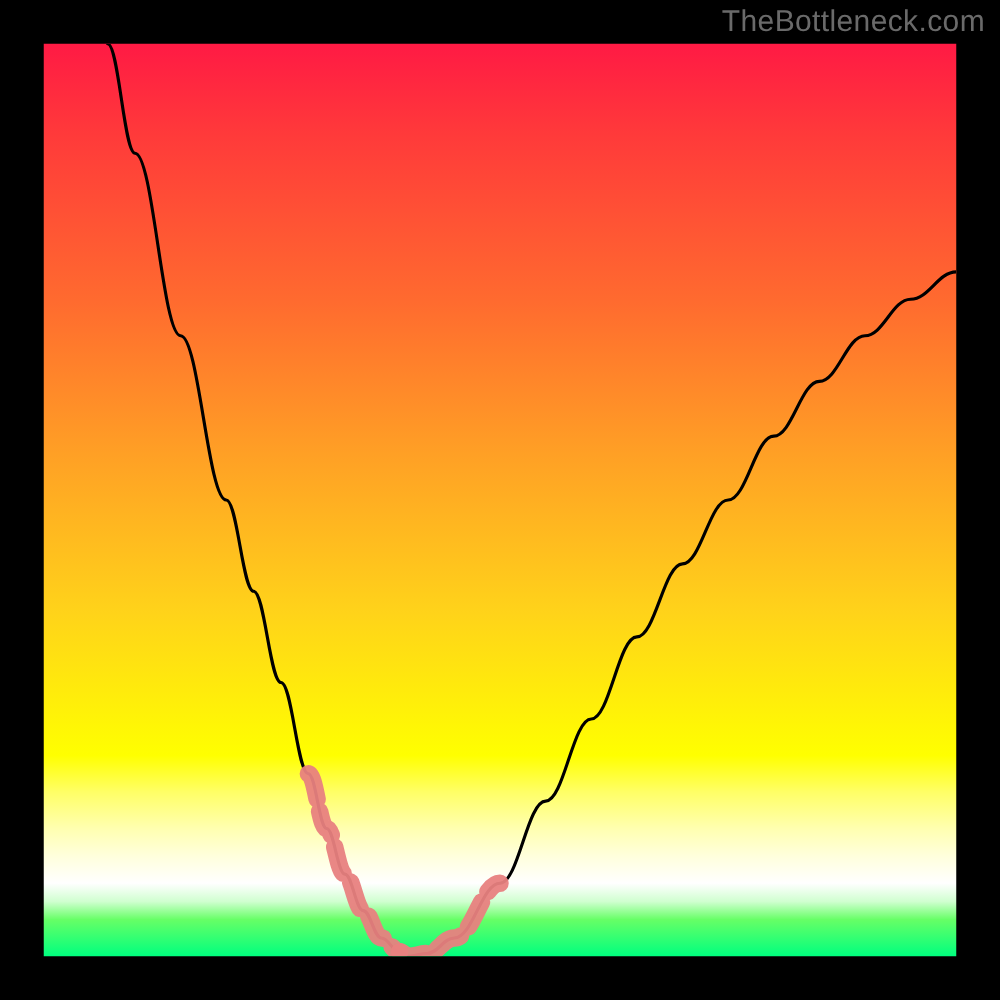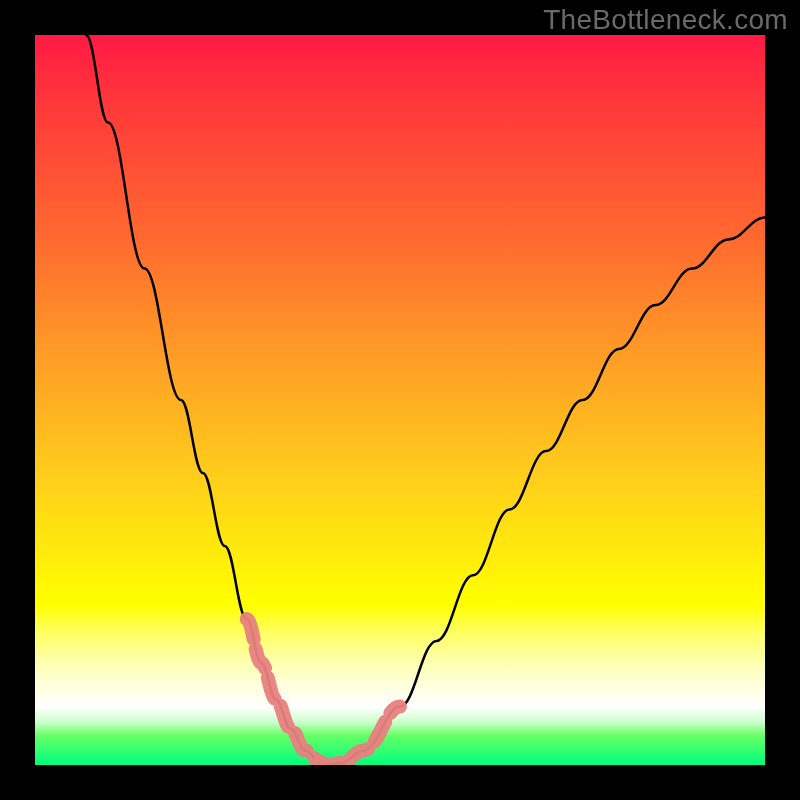--- a/index.html
+++ b/index.html
@@ -39,21 +39,21 @@
       #d0ffd0 94%,
       #66ff66 96%,
       #00ff7f 100%);
   }
   .watermark {
     position: absolute;
     top: 4px;
     right: 12px;
     color: #6a6a6a;
     font-family: Arial, Helvetica, sans-serif;
-    font-size: 28px;
+    font-size: 24px;
     letter-spacing: 0.3px;
   }
   svg.curve {
     position: absolute;
     left: 0;
     top: 0;
   }
 </style>
 </head>
 <body>

